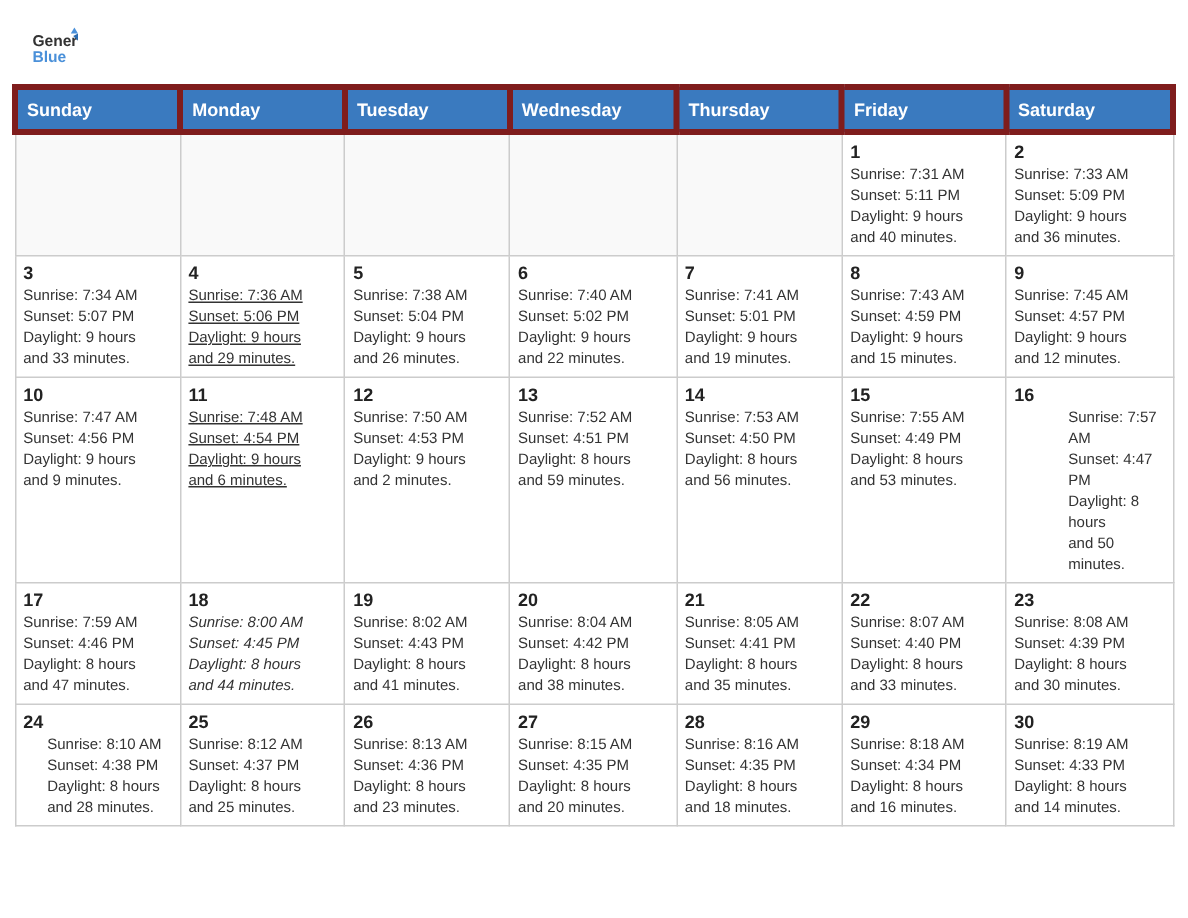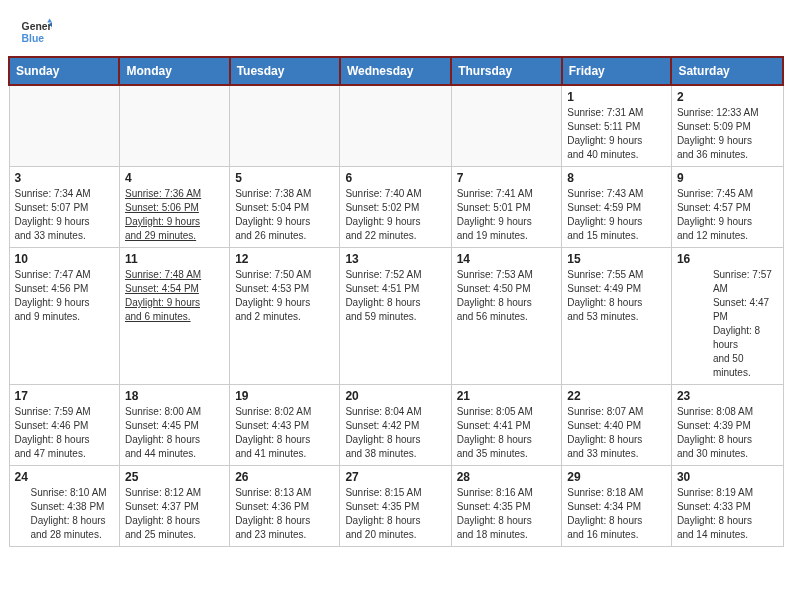--- a/index.html
+++ b/index.html
@@ -46,21 +46,21 @@
     .calendar-wrapper {
       padding: 0 8px 8px 8px;
     }
     .calendar th {
       background: #3a7abf;
       color: #fff;
       text-align: left;
       padding: 6px 6px;
       font-size: 12px;
       font-weight: bold;
-      border: 2px solid #7f1d1d;
+      border: 4px solid #7f1d1d;
     }
     .calendar td {
       vertical-align: top;
       border: 1px solid #ccc;
       padding: 4px 5px;
       width: 113px;
       min-height: 80px;
       background: #fff;
     }
     .calendar td.empty {
@@ -121,21 +121,21 @@
           <td class="empty"></td>
           <td>
             <div class="day-num">1</div>
             <div class="day-info" style="white-space: pre-line;">Sunrise: 7:31 AM
 Sunset: 5:11 PM
 Daylight: 9 hours
 and 40 minutes.</div>
           </td>
           <td>
             <div class="day-num">2</div>
-            <div class="day-info" style="white-space: pre-line;">Sunrise: 12:33 AM
+            <div class="day-info" style="white-space: pre-line;">Sunrise: 7:33 AM
 Sunset: 5:09 PM
 Daylight: 9 hours
 and 36 minutes.</div>
           </td>
         </tr>
         <tr>
           <td>
             <div class="day-num">3</div>
             <div class="day-info" style="white-space: pre-line;">Sunrise: 7:34 AM
 Sunset: 5:07 PM
@@ -239,21 +239,21 @@
         <tr>
           <td>
             <div class="day-num">17</div>
             <div class="day-info" style="white-space: pre-line;">Sunrise: 7:59 AM
 Sunset: 4:46 PM
 Daylight: 8 hours
 and 47 minutes.</div>
           </td>
           <td>
             <div class="day-num">18</div>
-            <div class="day-info" style="white-space: pre-line;">Sunrise: 8:00 AM
+            <div class="day-info" style="white-space: pre-line; font-style: italic;">Sunrise: 8:00 AM
 Sunset: 4:45 PM
 Daylight: 8 hours
 and 44 minutes.</div>
           </td>
           <td>
             <div class="day-num">19</div>
             <div class="day-info" style="white-space: pre-line;">Sunrise: 8:02 AM
 Sunset: 4:43 PM
 Daylight: 8 hours
 and 41 minutes.</div>

